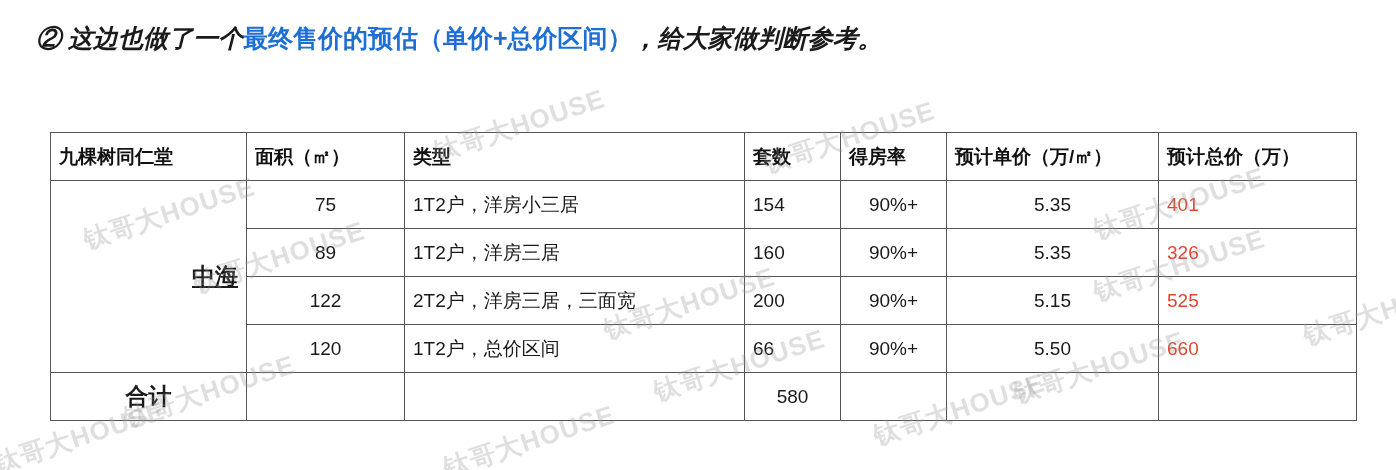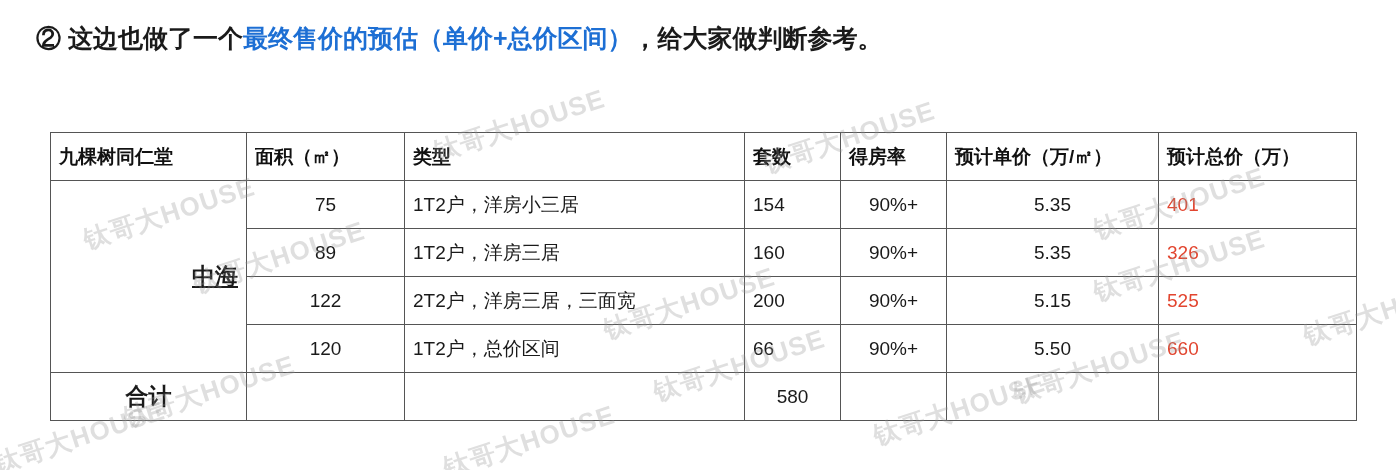--- a/index.html
+++ b/index.html
@@ -39,21 +39,21 @@
   .intro {
     position: absolute;
     top: 22px;
     left: 36px;
     font-size: 25px;
     font-weight: bold;
     line-height: 1.3;
     white-space: nowrap;
     z-index: 2;
   }
-  .intro .plain { color: #1a1a1a; }
+  .intro .plain { color: #1a1a1a; font-style: italic; }
   .intro .hl { color: #1d6fd4; }
 
   
   .table-wrap {
     position: absolute;
     top: 132px;
     left: 50px;
     z-index: 2;
   }
   table.price-table {

